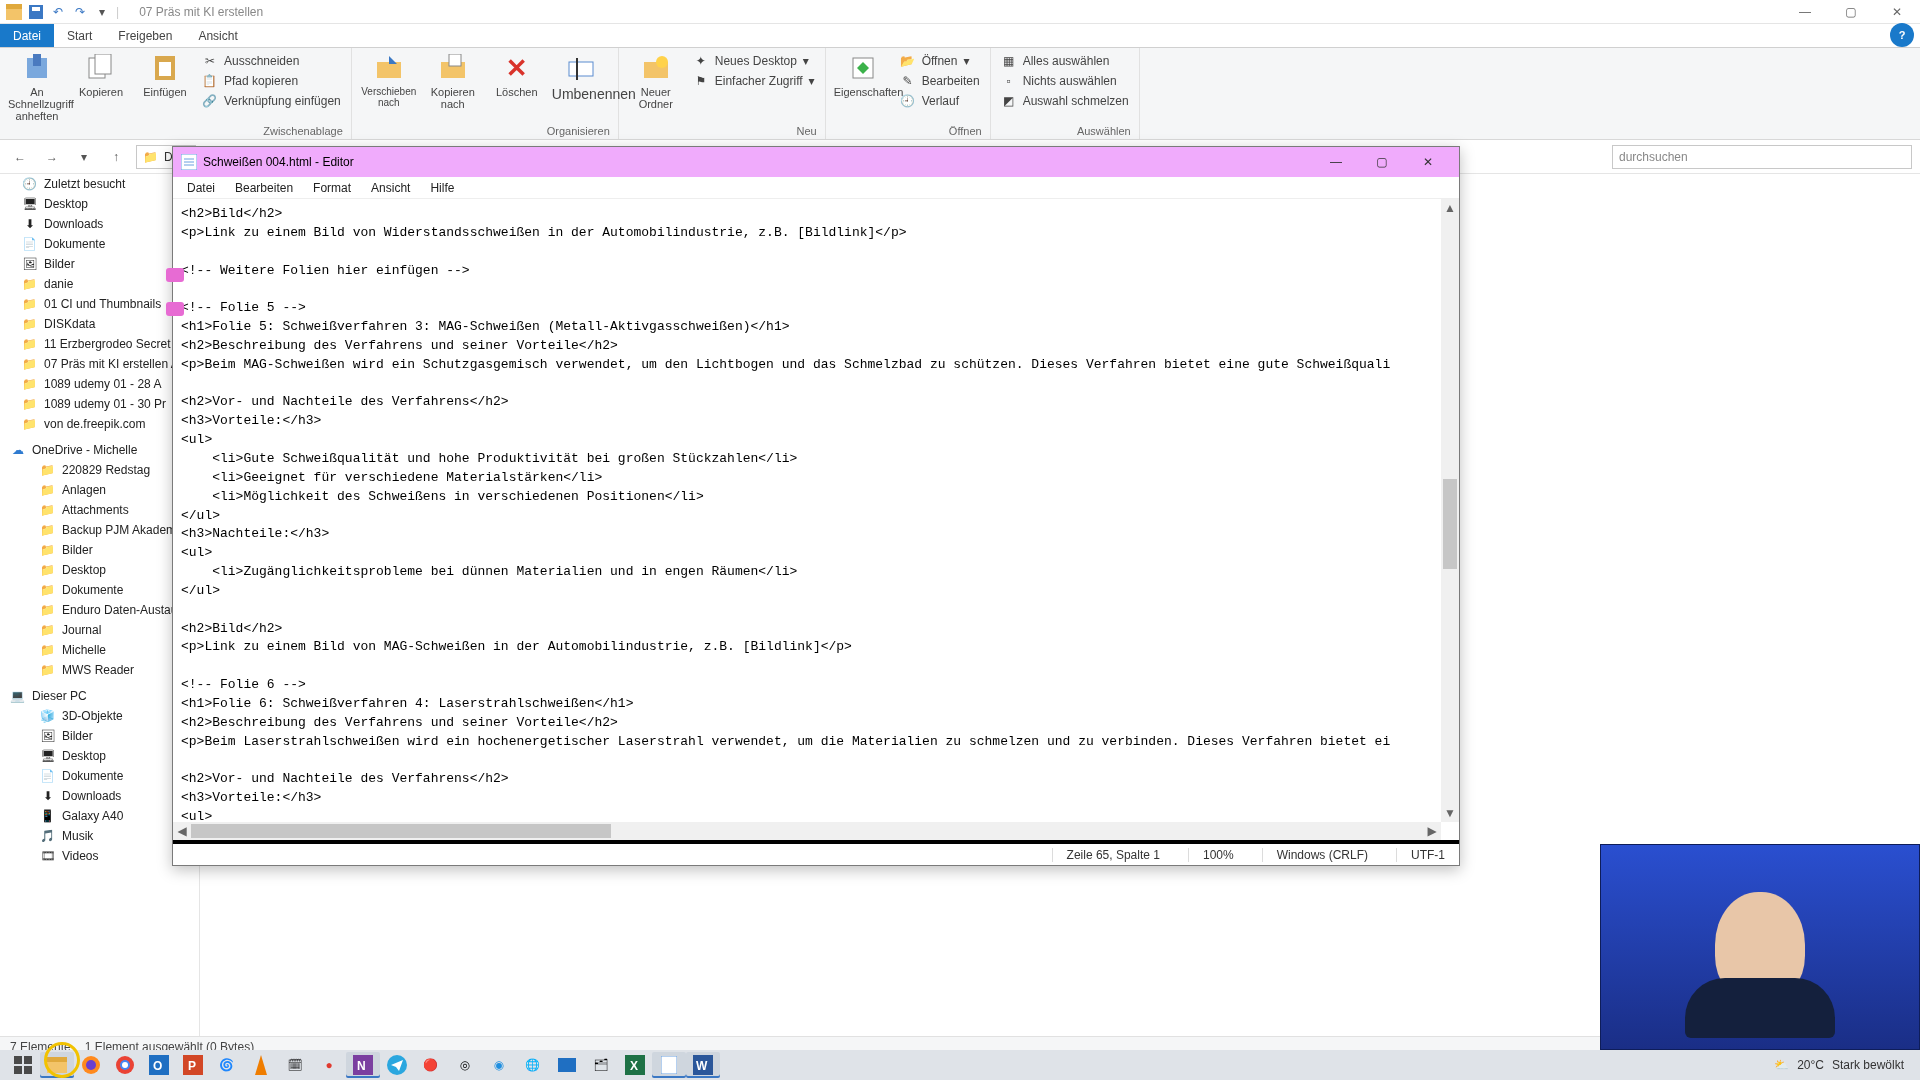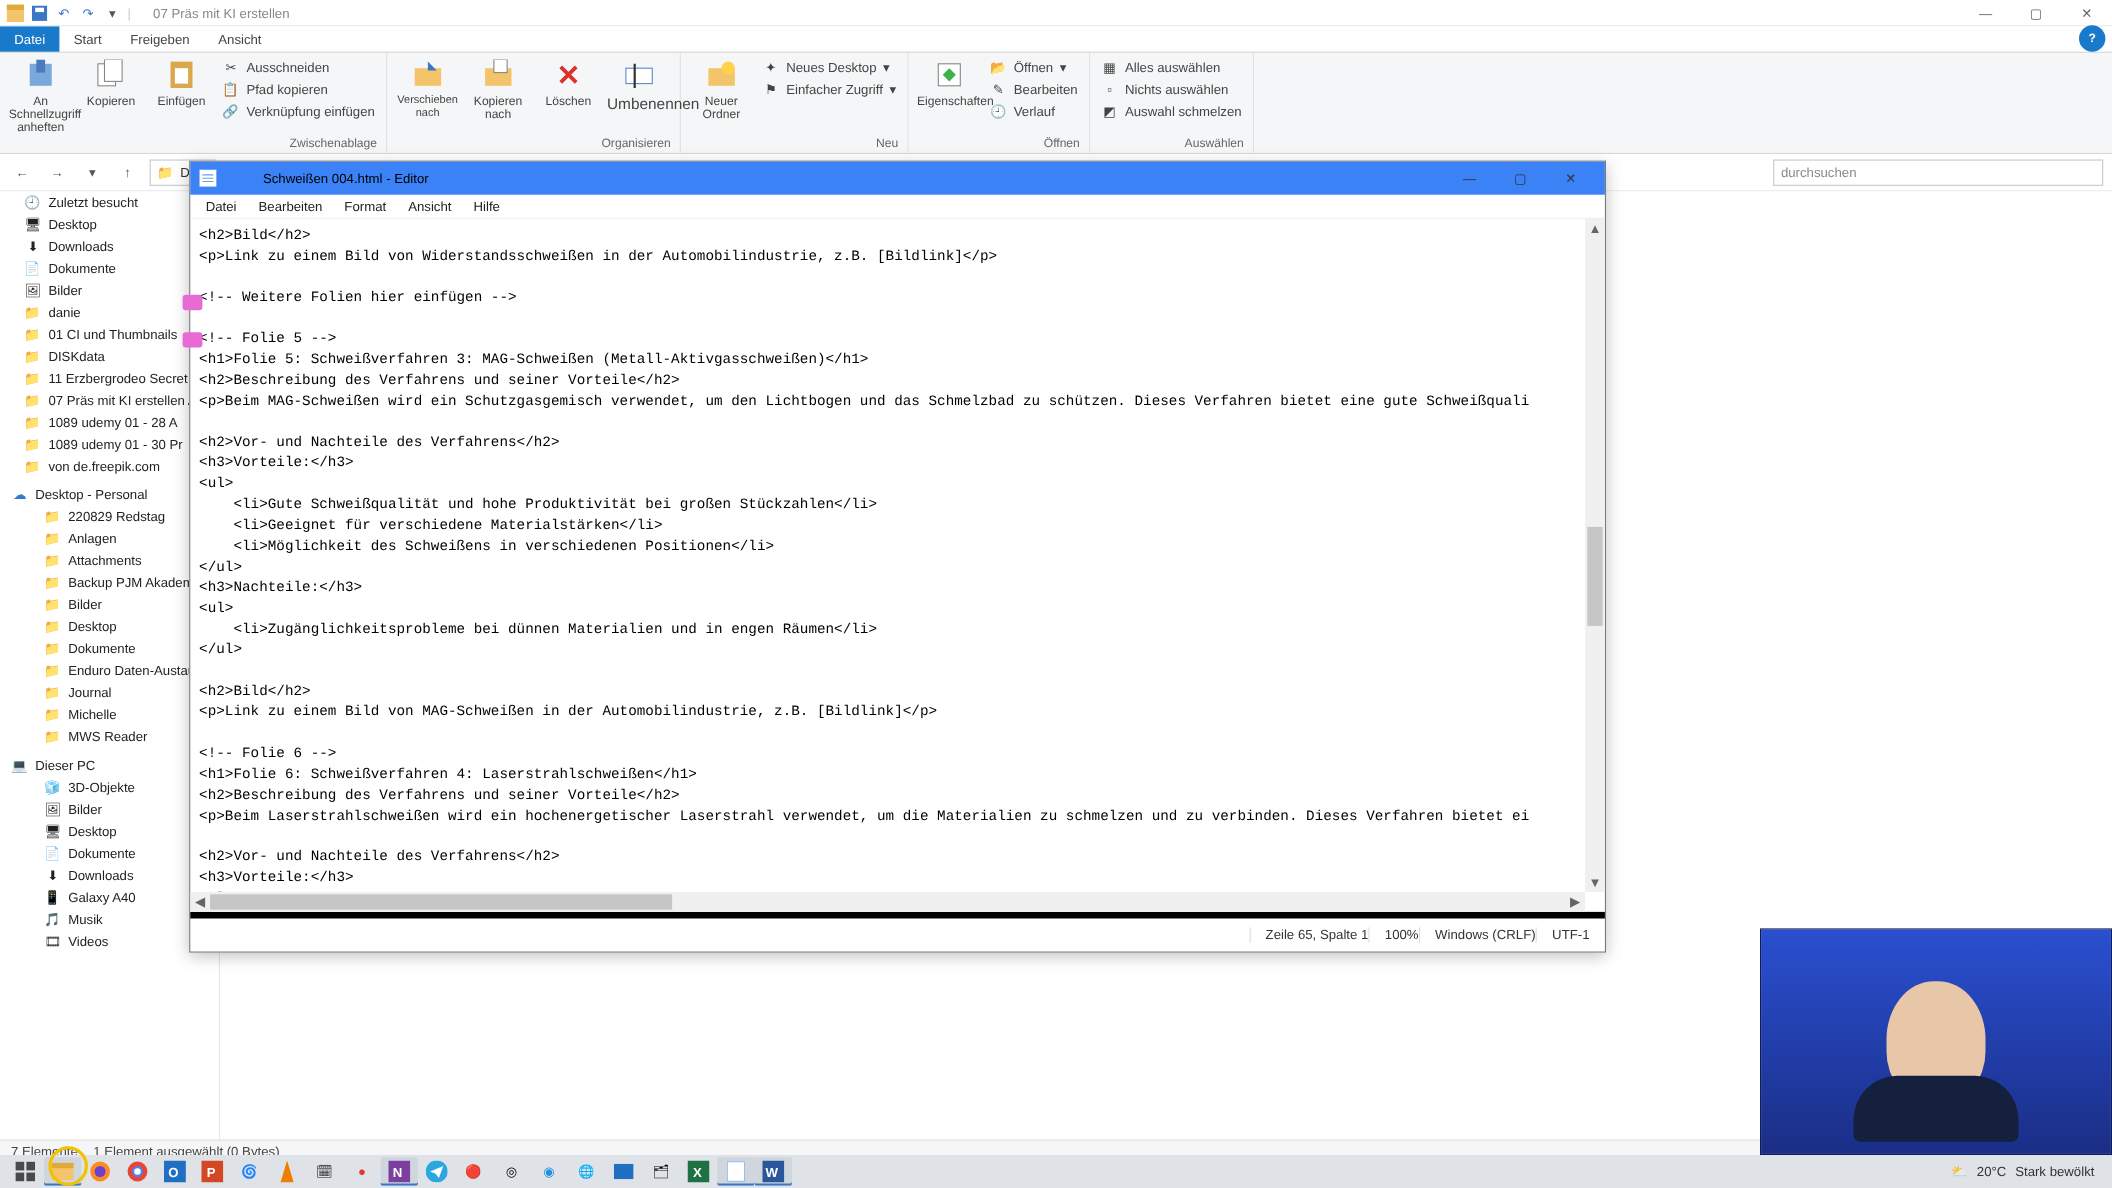--- a/index.html
+++ b/index.html
@@ -46,37 +46,37 @@
 .tree-item .tic { width:16px; height:16px; display:inline-flex; align-items:center; justify-content:center; }
 
 
 .content { flex:1; background:#fff; position:relative; }
 
 
 .exp-status { position:absolute; left:0; right:0; bottom:24px; height:20px; background:#f5f6f7; border-top:1px solid #e1e1e1; display:flex; align-items:center; padding:0 10px; gap:14px; color:#444; font-size:11px;}
 
 
 .notepad { position:absolute; left:172px; top:146px; width:1288px; height:720px; background:#fff; border:1px solid #7a7a7a; box-shadow:0 4px 14px rgba(0,0,0,.25); display:flex; flex-direction:column; }
-.np-title { height:30px; background:#3b82f6; display:flex; align-items:center; padding:0 8px;gap:36px; }
+.np-title { height:30px; background:#f0abfc; display:flex; align-items:center; padding:0 8px; }
 .np-title .np-ic { width:16px; height:16px; margin-right:6px; }
 .np-title .np-btns{ margin-left:auto; display:flex; }
 .np-title .np-btns .wb{ width:46px; height:28px; display:flex; align-items:center; justify-content:center; color:#333; }
 .np-menu { height:22px; display:flex; align-items:center; gap:4px; padding:0 6px; border-bottom:1px solid #eee; }
 .np-menu .mi{ padding:2px 8px; color:#222; }
 .np-body { flex:1; position:relative; overflow:hidden; }
 .np-text { position:absolute; inset:0 18px 18px 0; padding:6px 8px; font-family: Consolas, "Courier New", monospace; font-size:13px; color:#000; white-space:pre; overflow:hidden; line-height:1.45; }
 .np-vscroll { position:absolute; top:0; right:0; bottom:18px; width:18px; background:#f0f0f0; }
 .np-vscroll .thumb{ position:absolute; left:2px; right:2px; top:280px; height:90px; background:#c6c6c6; }
 .np-vscroll .arr { position:absolute; left:0; right:0; height:18px; display:flex; align-items:center; justify-content:center; color:#666; }
 .np-vscroll .arr.up{ top:0;} .np-vscroll .arr.dn{ bottom:0;}
 .np-hscroll { position:absolute; left:0; right:18px; bottom:0; height:18px; background:#f0f0f0; }
 .np-hscroll .thumb{ position:absolute; top:2px; bottom:2px; left:18px; width:420px; background:#c6c6c6; }
 .np-hscroll .arr { position:absolute; top:0; bottom:0; width:18px; display:flex; align-items:center; justify-content:center; color:#666; }
 .np-hscroll .arr.lf{ left:0;} .np-hscroll .arr.rt{ right:0;}
-.np-status { height:36px; border-top:6px solid #000000; display:flex; align-items:center; justify-content:flex-end; padding:0 14px; color:#333; font-size:11.5px; }
+.np-status { height:25px; border-top:4px solid #000000; display:flex; align-items:center; justify-content:flex-end; gap:28px; padding:0 14px; color:#333; font-size:11.5px; }
 .np-status span{ border-left:1px solid #dcdcdc; padding-left:14px; }
 
 
 .marker { position:absolute; width:18px; height:14px; background:#e76bd3; border-radius:3px; }
 
 
 .taskbar { position:absolute; left:0; right:0; bottom:0; height:30px; background:#dfe3e8; display:flex; align-items:center; padding:0 6px; }
 .taskbar .tb { width:34px; height:26px; display:flex; align-items:center; justify-content:center; border-radius:2px; }
 .taskbar .tb.active { background:#cfd6de; box-shadow: inset 0 -2px 0 #3b78c4; }
 .taskbar .start-highlight{ position:absolute; left:44px; bottom:2px; width:36px; height:36px; border:3px solid #f2c200; border-radius:50%; pointer-events:none;}
@@ -344,21 +344,21 @@
         <span>1089 udemy 01 - 30 Pr</span>
       </div>
     <div class="tree-item l1">
         <span class="tic">📁</span>
         <span>von de.freepik.com</span>
       </div>
 
     <div style="height:6px"></div>
     <div class="tree-item" style="padding-left:10px">
         <span class="tic" style="color:#2f7bd0">☁</span>
-        <span>Desktop - Personal</span>
+        <span>OneDrive - Michelle</span>
       </div>
     <div class="tree-item l2">
         <span class="tic">📁</span>
         <span>220829 Redstag</span>
       </div>
     <div class="tree-item l2">
         <span class="tic">📁</span>
         <span>Anlagen</span>
       </div>
     <div class="tree-item l2">

